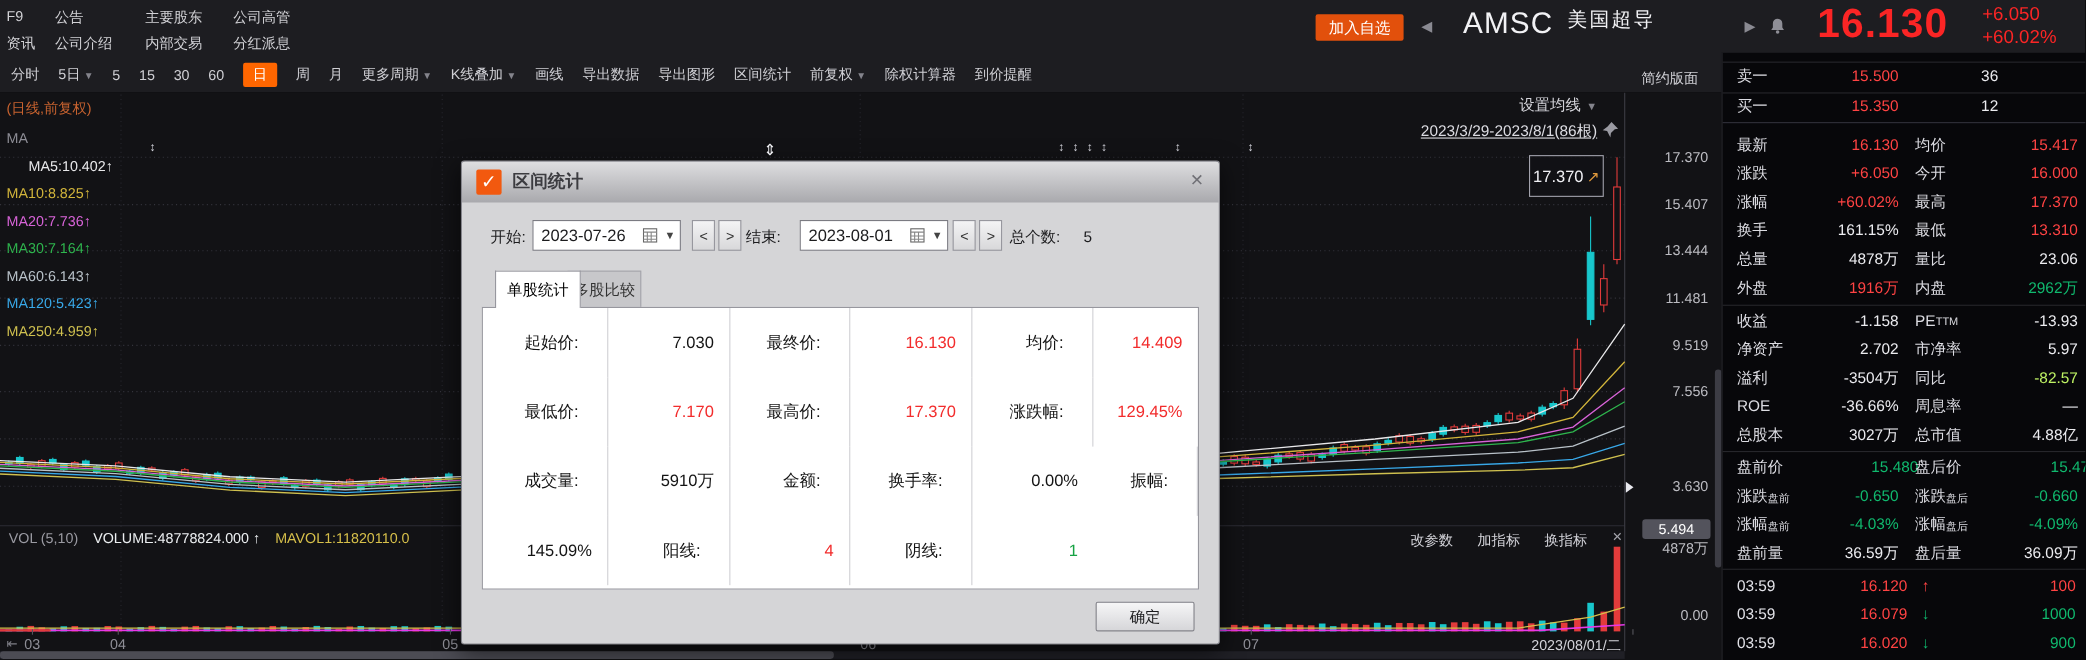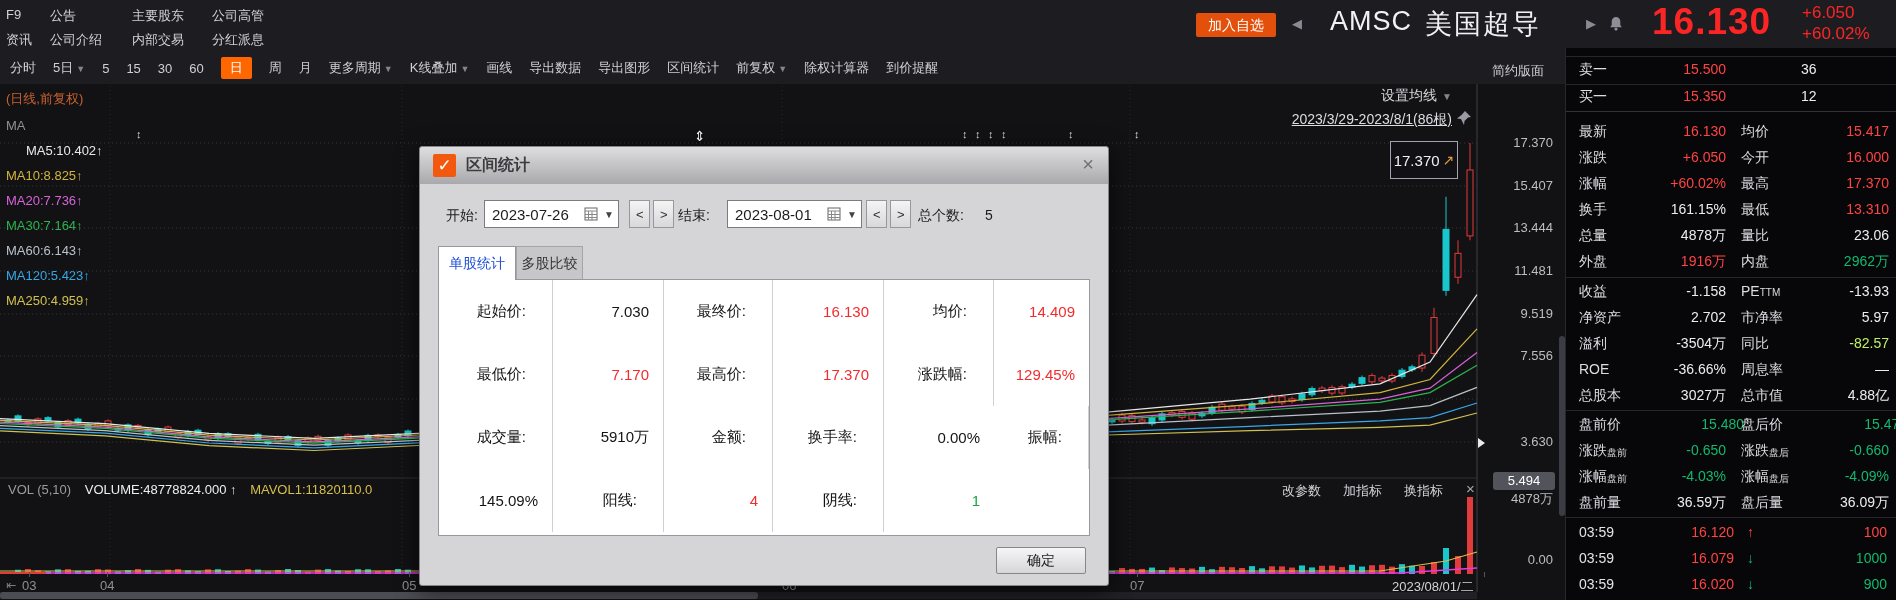--- a/index.html
+++ b/index.html
@@ -5,21 +5,21 @@
   html,body{margin:0;padding:0;background:#000;}
   #app{position:relative;width:1896px;height:600px;overflow:hidden;background:#121215;
        font-family:"Liberation Sans","DejaVu Sans",sans-serif;-webkit-font-smoothing:antialiased;}
   
   .topbar{position:absolute;left:0;top:0;width:1896px;height:84px;background:#1d1d21;border-bottom:1px solid #0a0a0c;}
   .nav-item{position:absolute;font-size:13px;color:#d2d2d6;cursor:default;white-space:nowrap;}
   .add-btn{position:absolute;left:1196px;top:13px;width:80px;height:24px;background:#e2500c;color:#fff;
            font-size:14px;border:none;border-radius:2px;line-height:24px;text-align:center;padding:0;}
   .hdr-arrow{position:absolute;top:16px;color:#8a8a92;font-size:13px;}
   .stock-code{position:absolute;left:1330px;top:6px;font-size:27px;color:#f2f2f5;letter-spacing:1px;}
-  .stock-name{position:absolute;left:1425px;top:6px;font-size:27px;color:#f2f2f5;letter-spacing:2px;}
+  .stock-name{position:absolute;left:1425px;top:6px;font-size:18px;color:#f2f2f5;letter-spacing:2px;}
   .bell{position:absolute;left:1608px;top:16px;width:16px;height:16px;}
   .big-price{position:absolute;left:1652px;top:1px;font-size:37px;font-weight:bold;color:#fb2525;letter-spacing:1px;}
   .chg{position:absolute;left:1802px;font-size:17px;color:#fb2525;}
   
   .toolbar{position:absolute;left:10px;top:55px;height:26px;display:flex;align-items:center;gap:17px;}
   .tb-item{font-size:13px;color:#cfcfd4;white-space:nowrap;cursor:pointer;}
   .tb-item .caret{color:#84848c;font-size:9px;margin-left:3px;}
   .tb-item.active{background:#ff6600;color:#fff;padding:2px 9px;border-radius:2px;}
   .tb-right{position:absolute;left:1492px;top:62px;font-size:13px;color:#cfcfd4;cursor:pointer;}
   
@@ -81,21 +81,21 @@
   .dlg-title-text{position:absolute;left:46px;top:8px;font-size:16px;font-weight:bold;color:#3c3c40;}
   .dlg-close{position:absolute;right:14px;top:6px;font-size:20px;color:#707076;cursor:pointer;}
   .dlg-label{position:absolute;top:60px;}
   .date-input{position:absolute;top:53px;width:135px;height:28px;background:#fff;border:1px solid #7b7b82;box-sizing:border-box;}
   .date-input .val{position:absolute;left:7px;top:5px;font-size:15px;}
   .date-input .cal{position:absolute;right:20px;top:6px;}
   .date-input .caret{position:absolute;right:4px;top:8px;font-size:10px;color:#444;}
   .mini-btn{position:absolute;top:53px;width:21px;height:28px;background:linear-gradient(#f4f4f5,#d8d8da);
             border:1px solid #97979e;box-sizing:border-box;text-align:center;line-height:26px;font-size:13px;color:#333;cursor:pointer;}
   .tab{position:absolute;top:99px;height:34px;box-sizing:border-box;text-align:center;font-size:14px;cursor:pointer;}
-  .tab.active{background:#fff;border:1px solid #97979e;border-bottom:none;z-index:2;color:#1d4ed8;}
+  .tab.active{background:#fff;border:1px solid #97979e;border-bottom:none;z-index:2;color:#000000;margin-left:12px;}
   .tab.inactive{background:#c7c7ca;border:1px solid #a4a4aa;color:#333;}
   .dlg-table{position:absolute;left:18px;top:132px;width:652px;height:257px;background:#fff;border:1px solid #97979e;
              box-sizing:border-box;display:grid;grid-template-columns:114px 111px 109px 111px 110px 95px;grid-auto-rows:63px;}
   .cell{display:flex;align-items:center;justify-content:flex-end;border-right:1px solid #d0d0d4;font-size:15px;}
   .cell.lbl{padding-right:26px;color:#141414;}
   .cell.val{padding-right:14px;}
   .cell.last{border-right:none;}
   .ok-btn{position:absolute;left:576px;top:400px;width:90px;height:27px;background:linear-gradient(#f6f6f7,#d6d6d9);
           border:1px solid #85858c;font-size:14px;color:#1c1c1e;border-radius:2px;cursor:pointer;}
   .cursor-glyph{position:absolute;left:694px;top:128px;color:#f0f0f4;font-size:14px;z-index:30;text-shadow:0 0 2px #000;}

